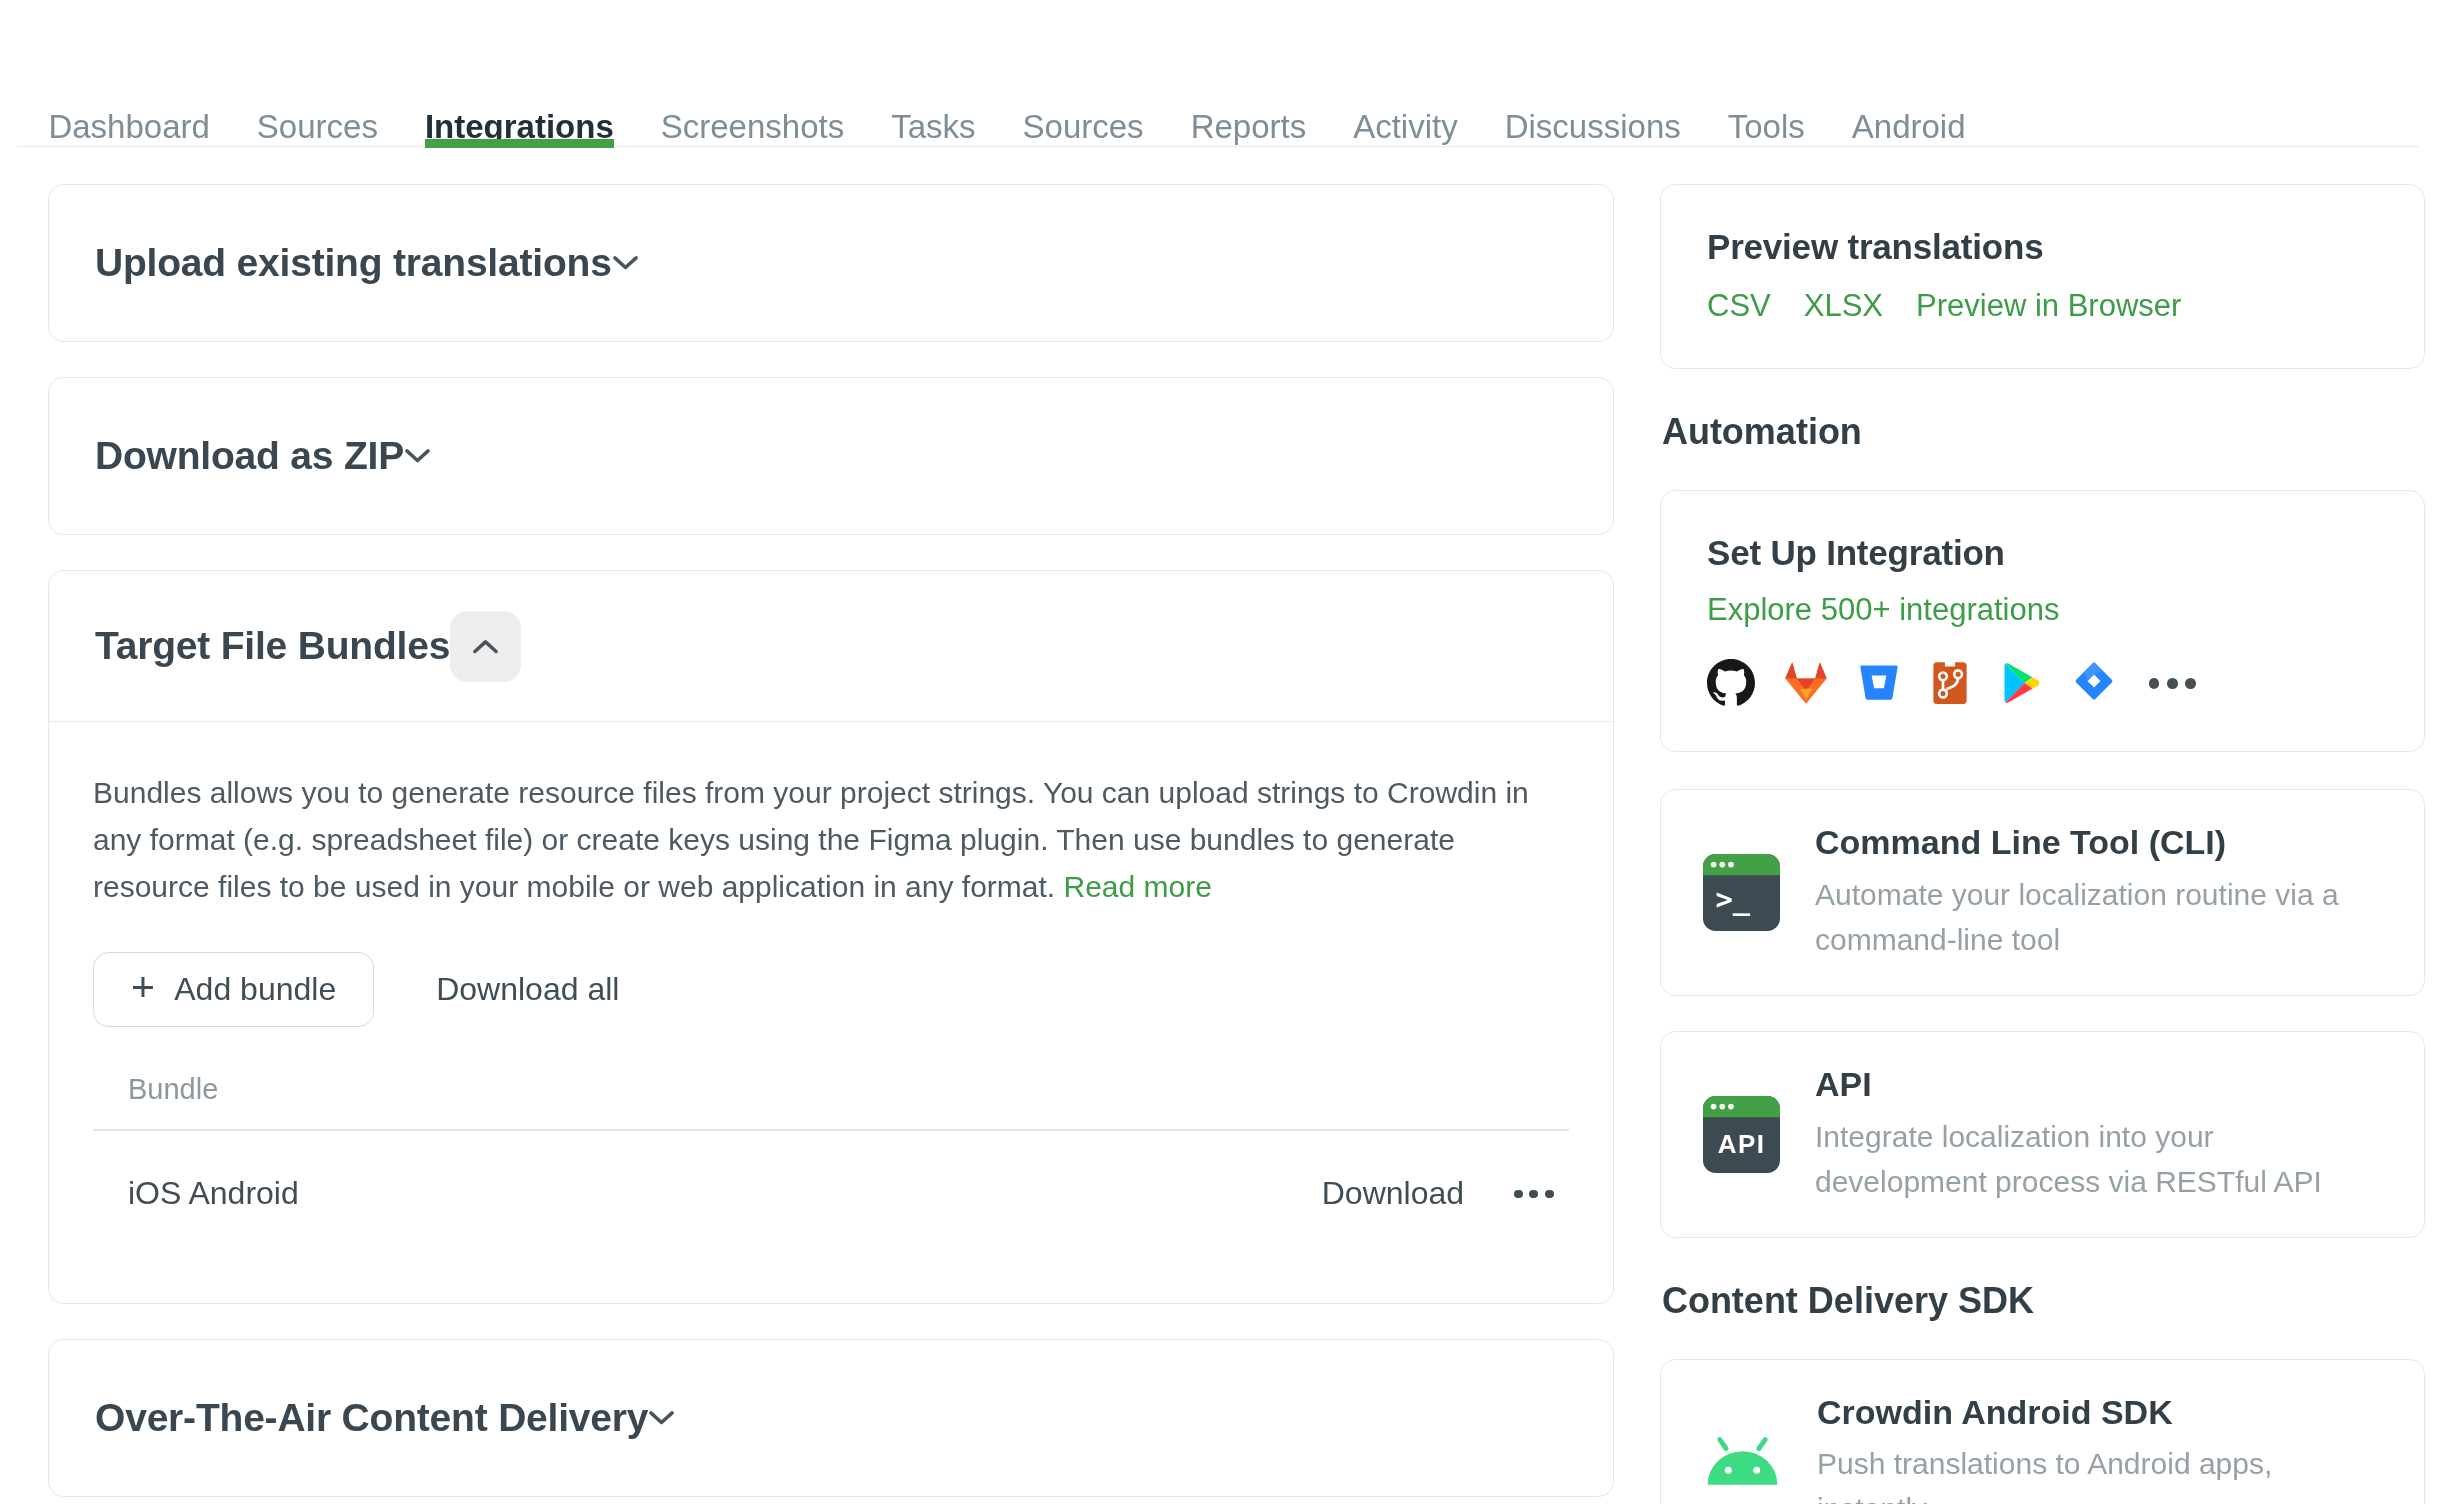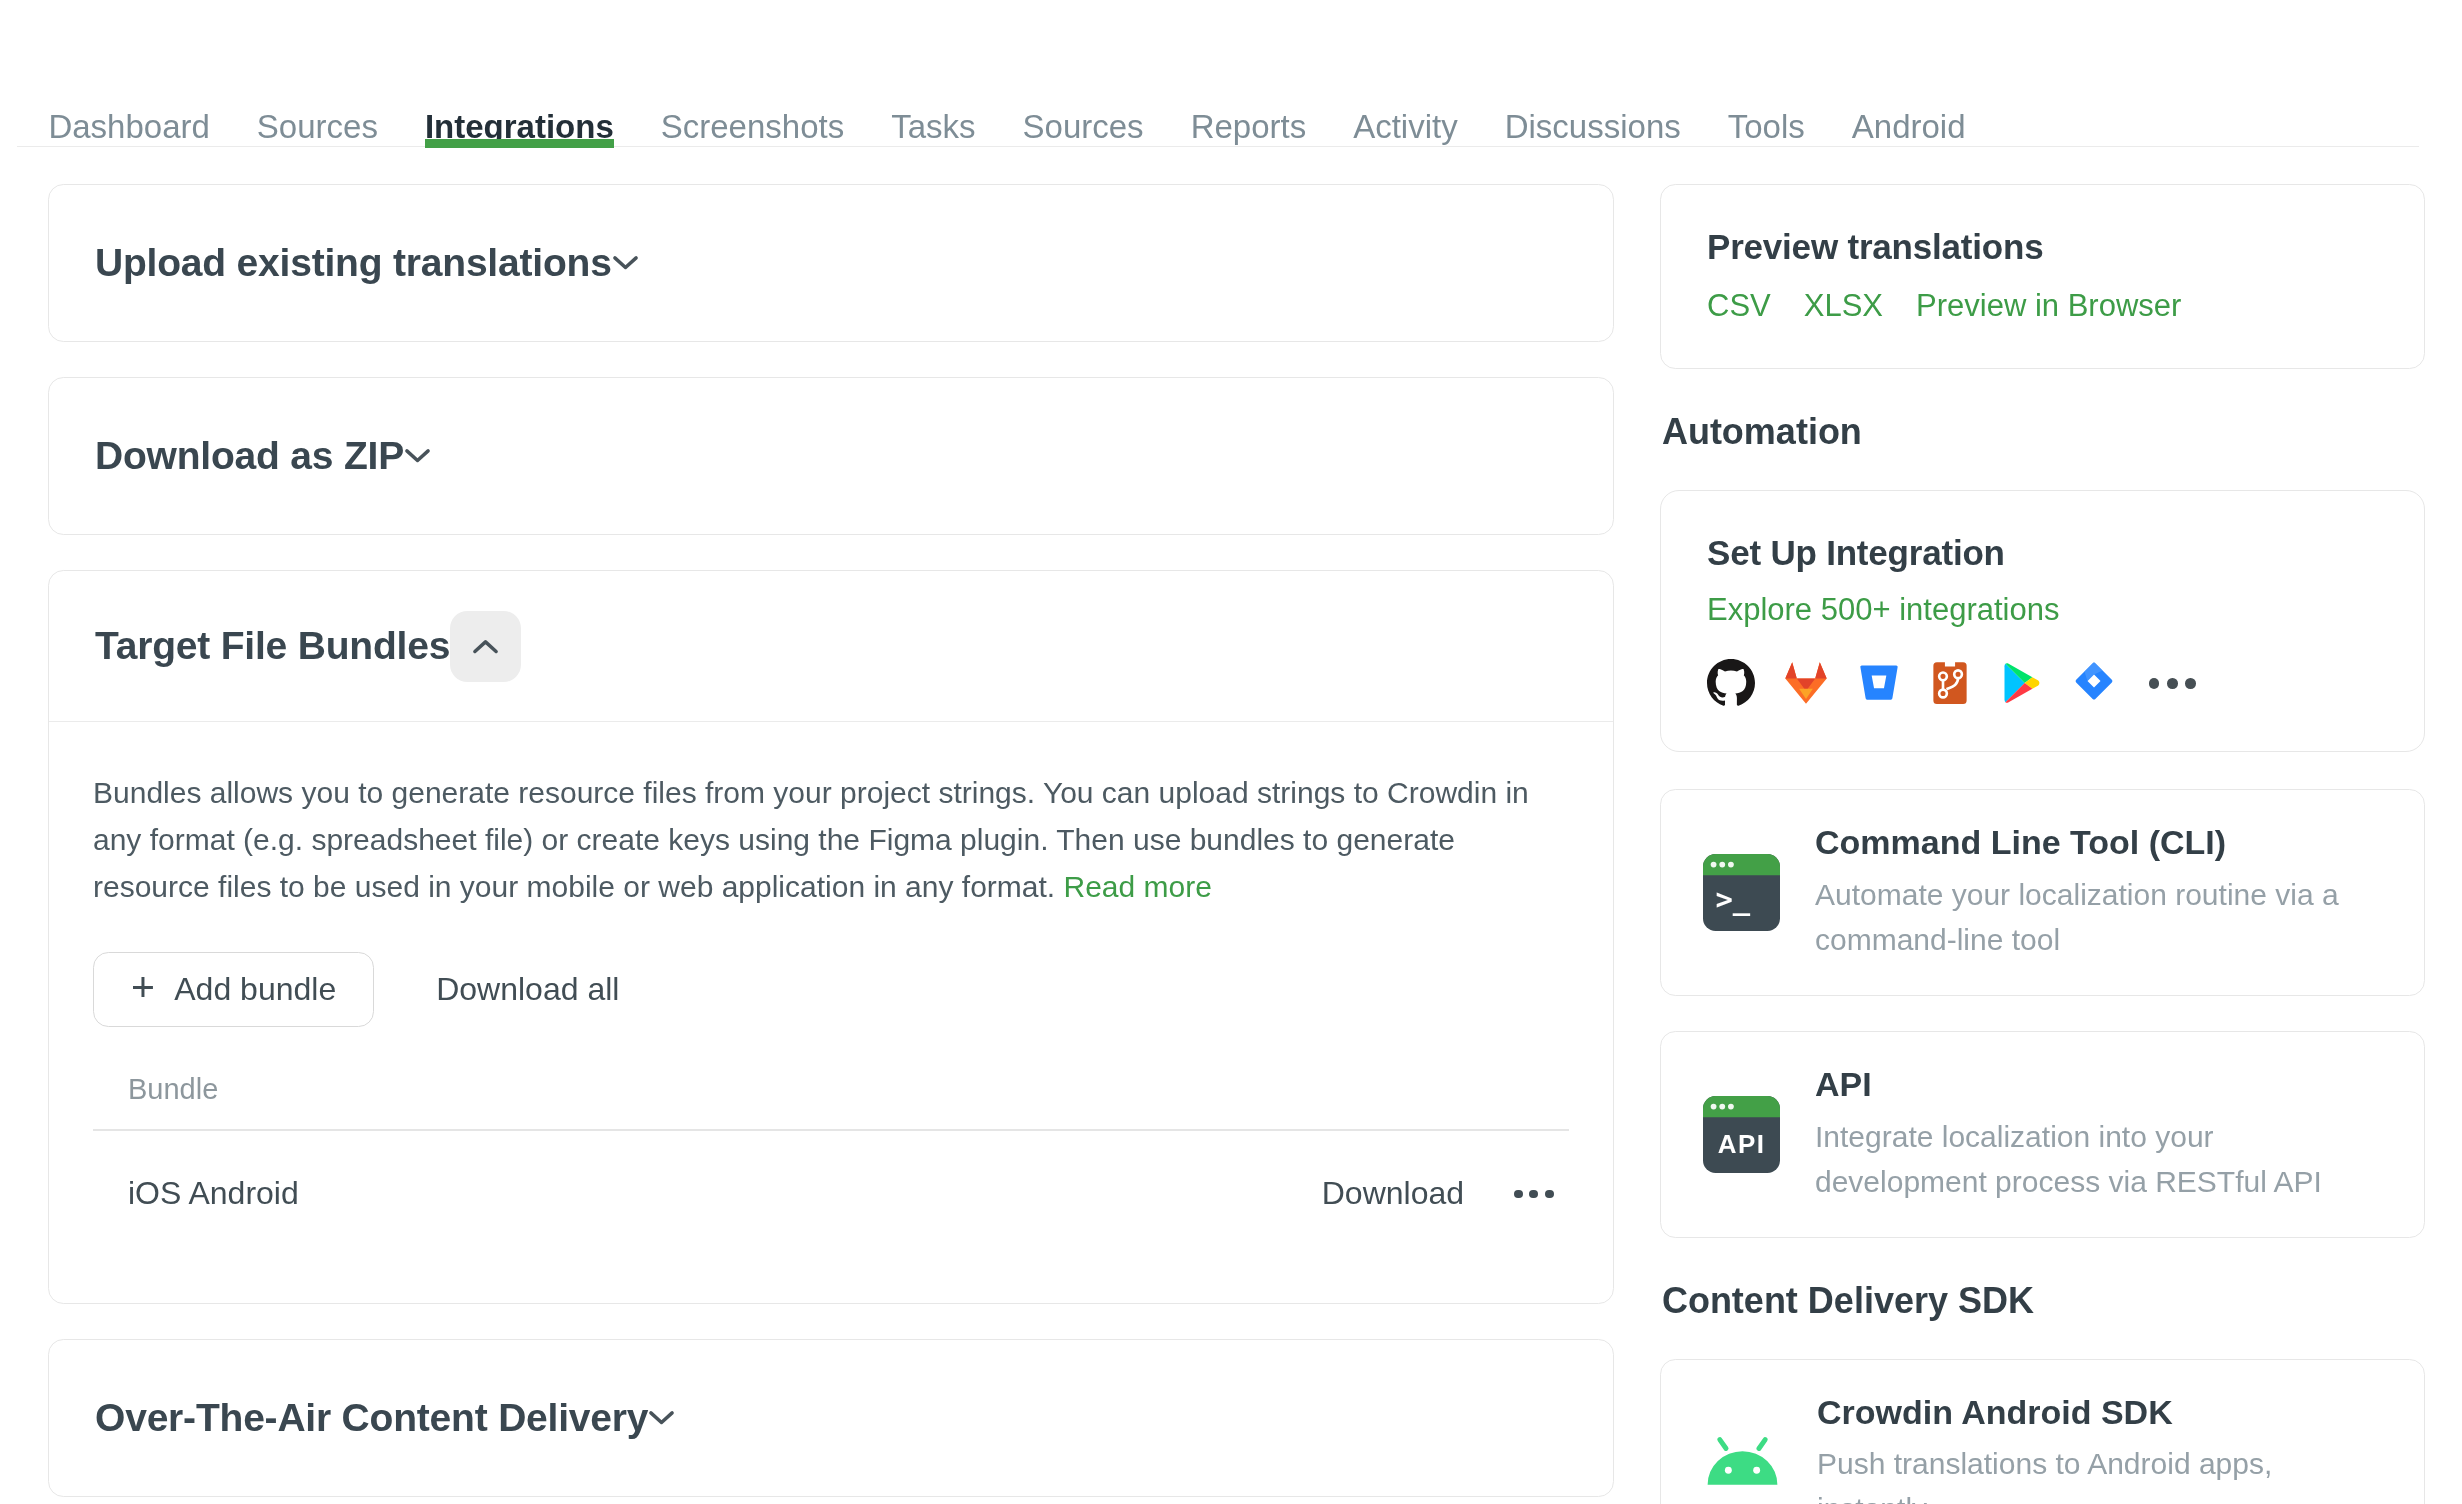--- a/index.html
+++ b/index.html
@@ -95,21 +95,21 @@
   .more-dots i { width: 10.6px; height: 10.6px; border-radius: 50%; background: #464f54; display: block; }
 
   .feature-card {
     display: flex; align-items: center; gap: 35px;
     padding: 33px 42px; min-height: 199px; margin-bottom: 35px;
   }
   .feature-card .f-icon { flex: none; }
   .f-title { font-size: 34px; font-weight: 700; color: #333f47; margin-bottom: 9.7px; }
   .f-sub { font-size: 30px; line-height: 1.5; color: #95a0a7; max-width: 560px; }
   .android-card { min-height: 166px; margin-bottom: 0; }
-  .int-card-wrap { margin-bottom: 37px; border-radius: 19px; }
+  .int-card-wrap { margin-bottom: 37px; }
 </style>
 </head>
 <body>
 
 <nav class="topnav">
   <a class="nav-item">Dashboard</a>
   <a class="nav-item">Sources</a>
   <a class="nav-item active">Integrations</a>
   <a class="nav-item">Screenshots</a>
   <a class="nav-item">Tasks</a>

